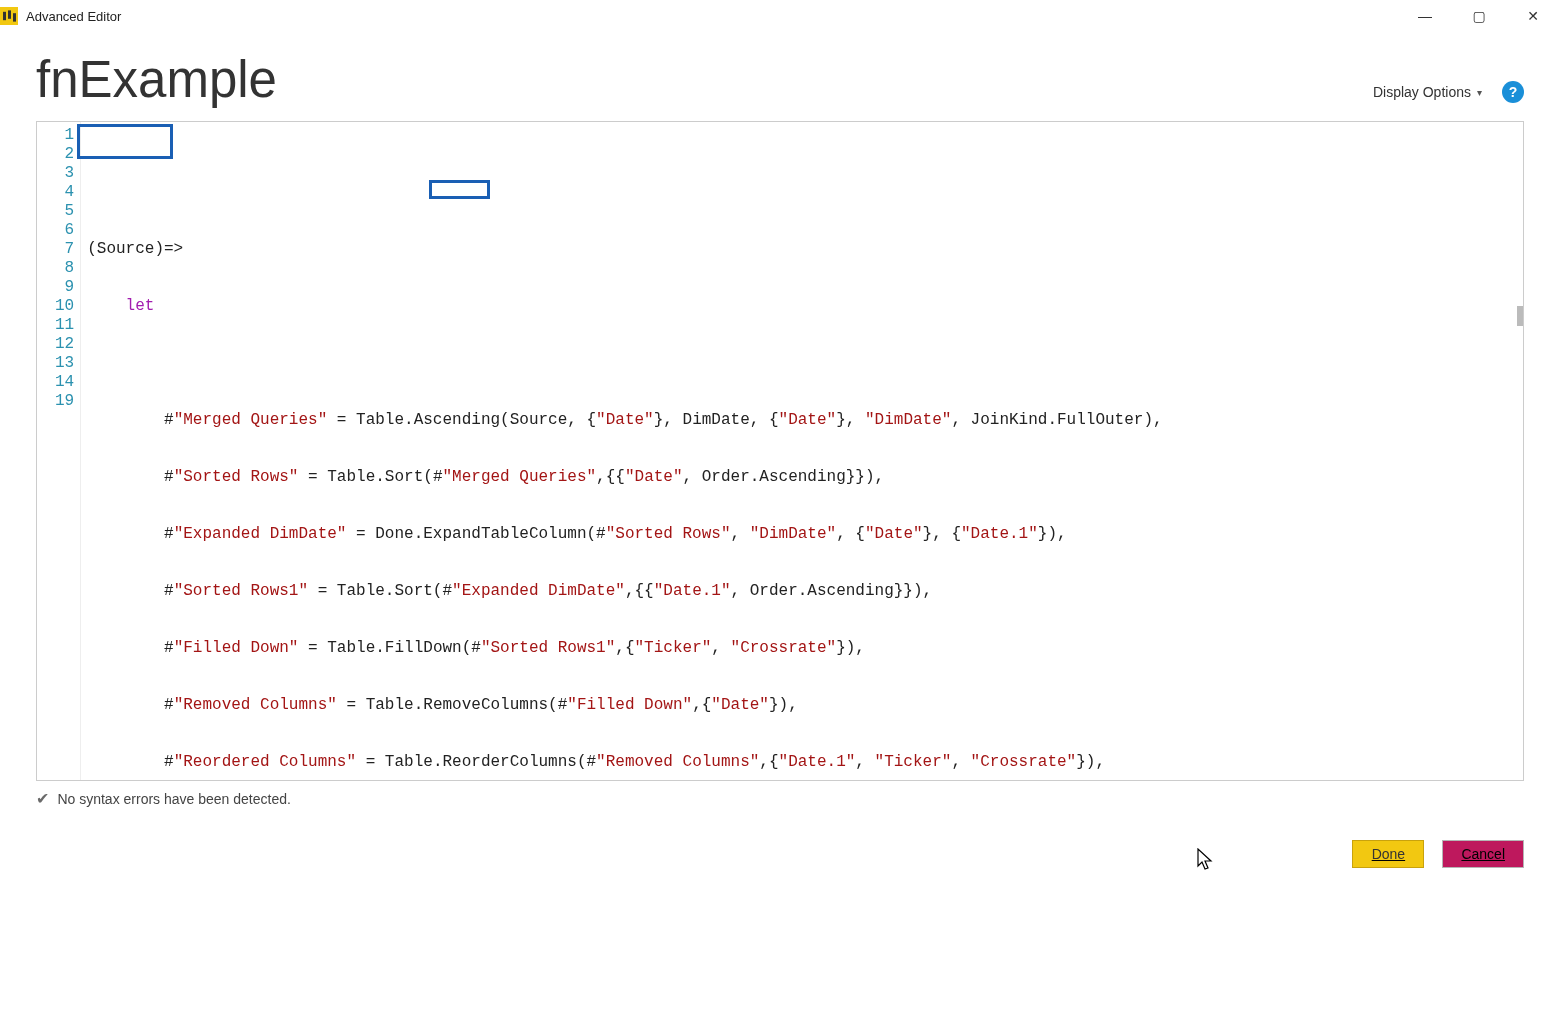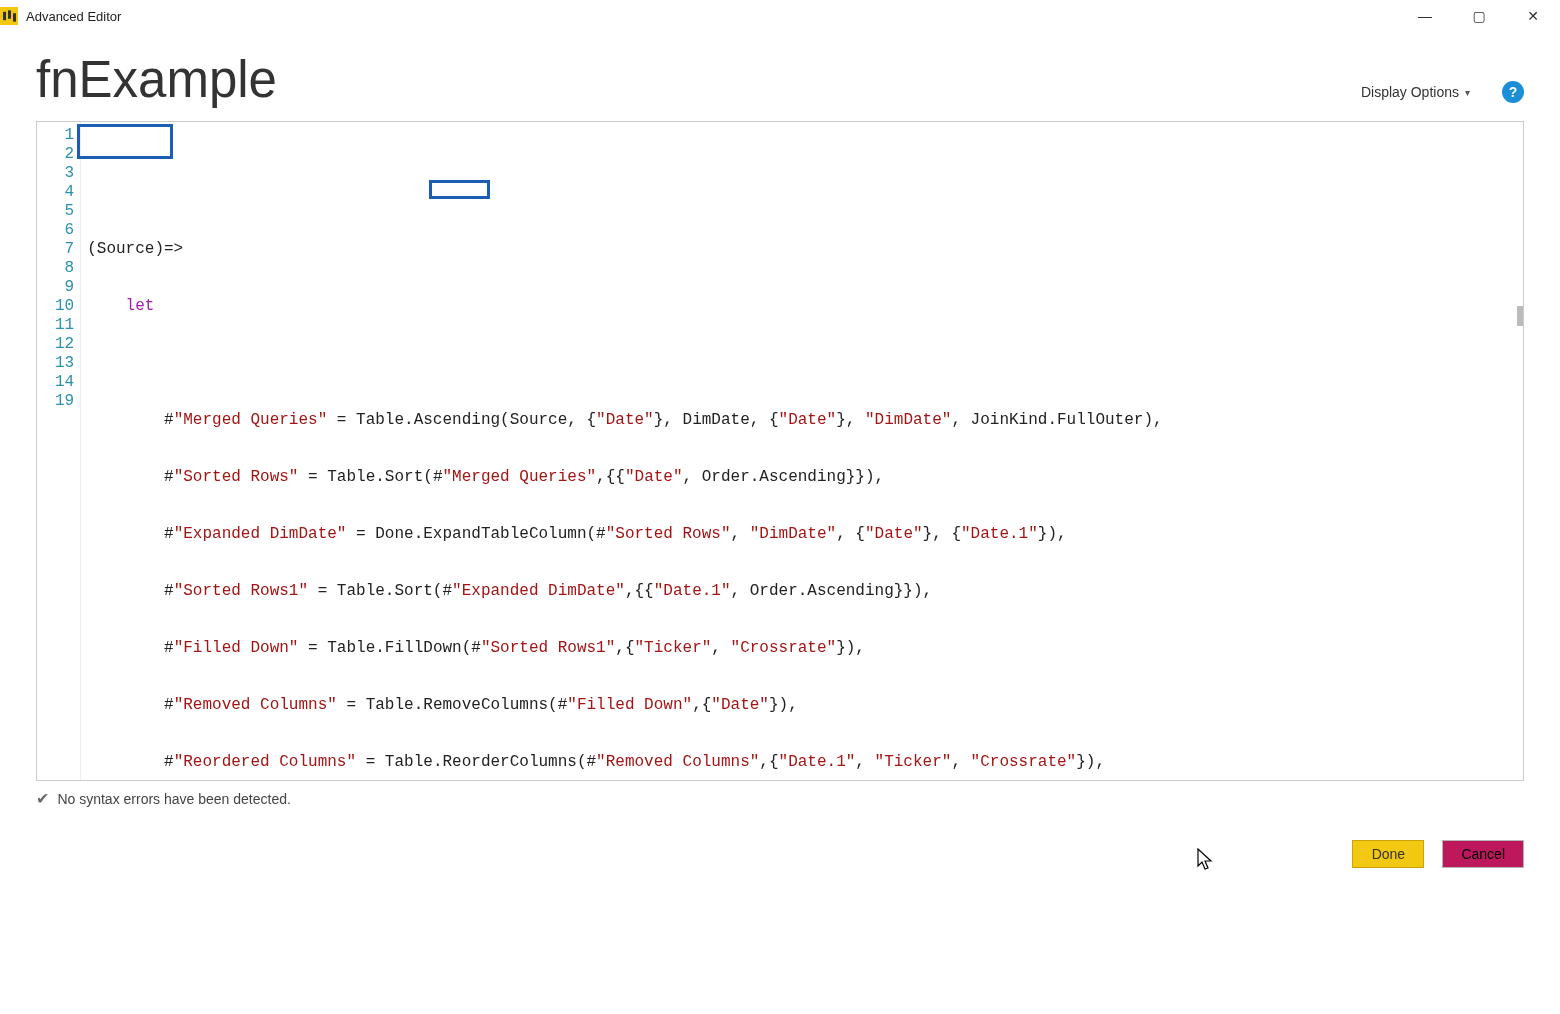--- a/index.html
+++ b/index.html
@@ -58,21 +58,21 @@
   justify-content: space-between;
 }
 .query-name {
   font-size: 51px;
   font-weight: 300;
   color: #333;
 }
 .header-right {
   display: flex;
   align-items: center;
-  gap: 32px;
+  gap: 20px;
   padding-bottom: 6px;
   margin-left: 22px;
 }
 .display-options {
   font-size: 14px;
   color: #333;
   display: flex;
   align-items: center;
   gap: 6px;
   cursor: pointer;
@@ -154,20 +154,21 @@
 }
 .check-icon { color: #6a6a6a; font-size: 16px; }
 
 
 .footer {
   position: absolute;
   right: 36px;
   bottom: 146px;
   display: flex;
   gap: 18px;
+  text-decoration: underline;
 }
 .btn {
   min-width: 72px;
   padding: 5px 18px;
   font-size: 14px;
   border: 1px solid #b5b5b5;
   background: #be185d;
   cursor: pointer;
   text-align: center;
 }

